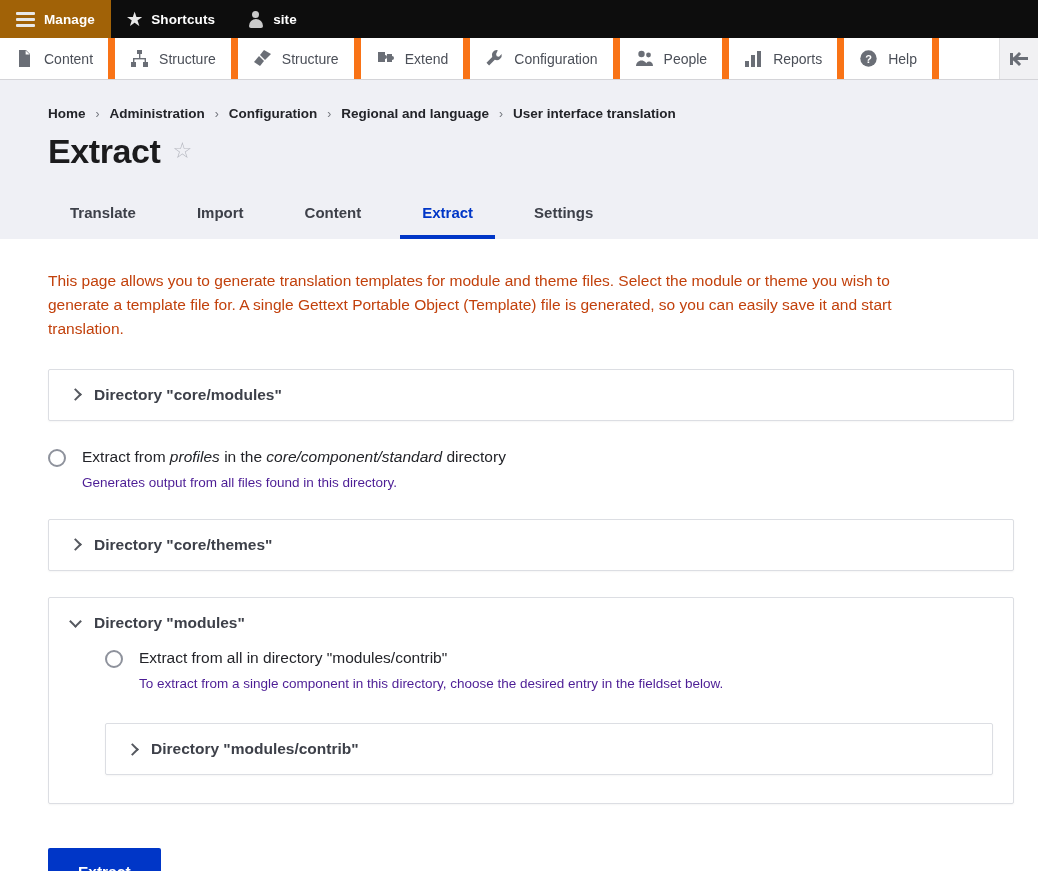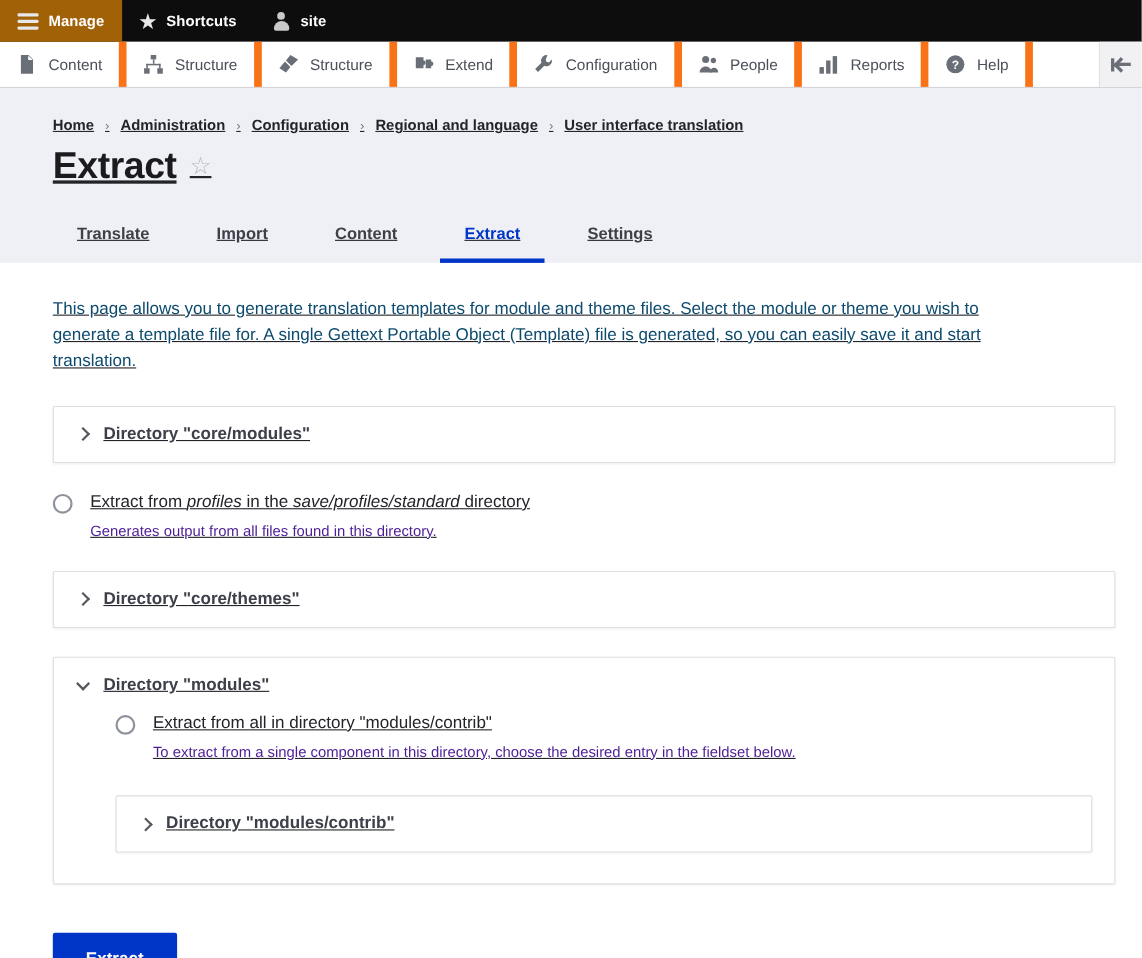--- a/index.html
+++ b/index.html
@@ -104,21 +104,21 @@
 
   
   .mico { width: 19px; height: 19px; position: relative; flex: none; color: #6a6e76; }
   .mico svg { display: block; width: 19px; height: 19px; fill: #6a6e76; }
 
   
   .page-head {
     background: #eff0f5;
     padding: 26px 0 0 0;
   }
-  .wrap { padding-left: 48px; padding-right: 24px; text-decoration: underline; }
+  .wrap { padding-left: 48px; padding-right: 24px; }
 
   .breadcrumb { display: flex; align-items: center; gap: 10px; font-size: 13.5px; font-weight: bold; }
   .breadcrumb a { color: #232429; text-decoration: none; cursor: pointer; }
   .crumb-sep { color: #74777e; font-size: 12px; font-weight: normal; }
 
   .title-row { display: flex; align-items: center; gap: 12px; margin-top: 10px; }
   .page-title { font-size: 34px; font-weight: bold; letter-spacing: -.4px; color: #1b1b1d; margin: 0; line-height: 1.2; }
   .fav-star { font-size: 22px; color: #b6b8c0; cursor: pointer; line-height: 1; }
 
   .tabs { display: flex; gap: 17px; margin-top: 20px; }
@@ -131,21 +131,21 @@
     border-bottom: 4px solid transparent;
     white-space: nowrap;
   }
   .tab.is-active { color: #0036c7; border-bottom-color: #0036c7; }
 
   
   .main { background: #ffffff; padding-top: 30px; }
   .intro {
     font-size: 15.5px;
     line-height: 1.55;
-    color: #0c4a6e;
+    color: #c2410c;
     margin: 0 0 28px 0;
     max-width: 900px;
   }
 
   .details {
     border: 1px solid #dcdee3;
     border-radius: 2px;
     background: #ffffff;
     box-shadow: 0 1px 2px rgba(0,0,0,.04);
     margin-bottom: 26px;
@@ -376,21 +376,21 @@
         <span class="chev"></span>
         <span>Directory "core/modules"</span>
       </div>
     </div>
 
     
     <div class="radio-row standalone-radio">
       <span class="radio"></span>
       <div>
         <div class="radio-label">
-          <span>Extract from </span><em>profiles</em><span> in the </span><em>save/profiles/standard</em><span> directory</span>
+          <span>Extract from </span><em>profiles</em><span> in the </span><em>core/component/standard</em><span> directory</span>
         </div>
         <p class="radio-desc">Generates output from all files found in this directory.</p>
       </div>
     </div>
 
     
     <div class="details">
       <div class="details-summary">
         <span class="chev"></span>
         <span>Directory "core/themes"</span>

